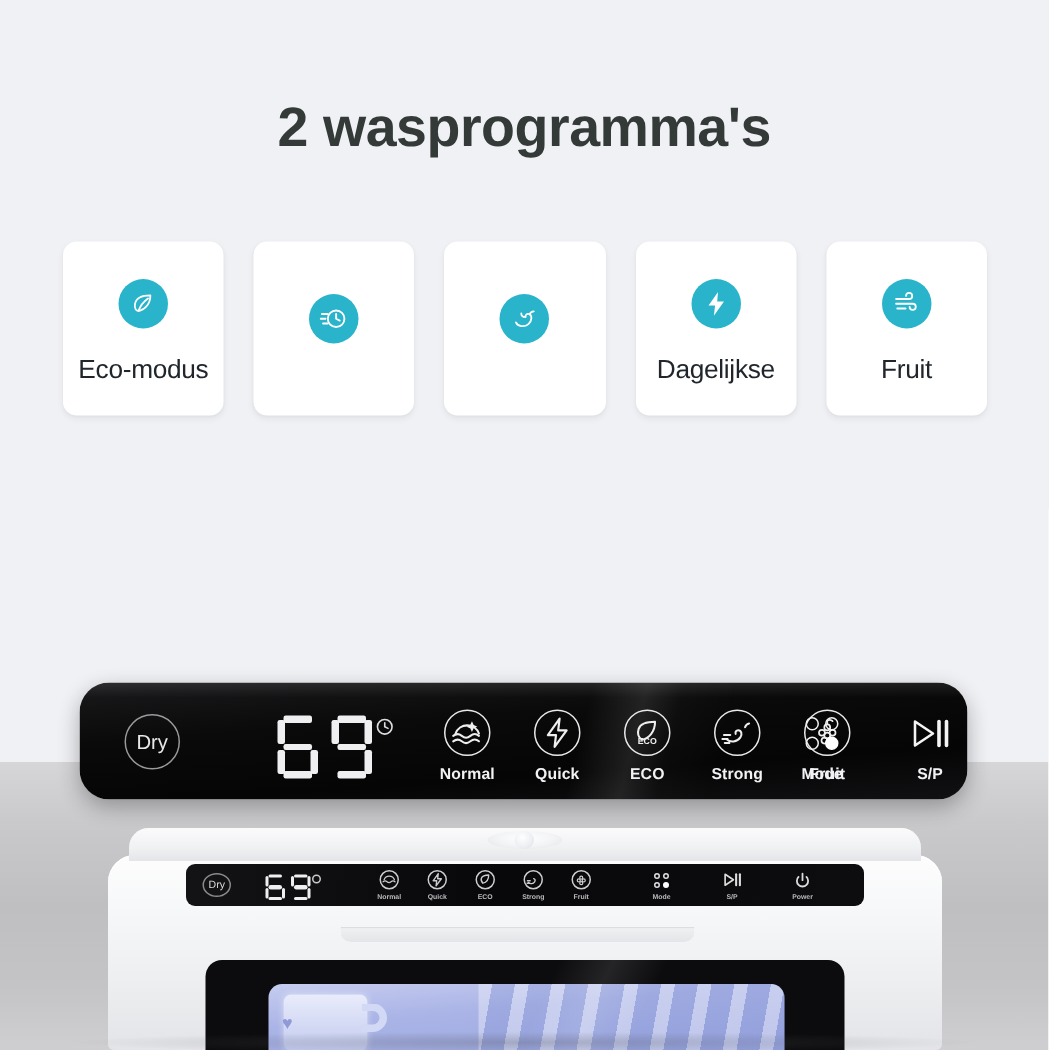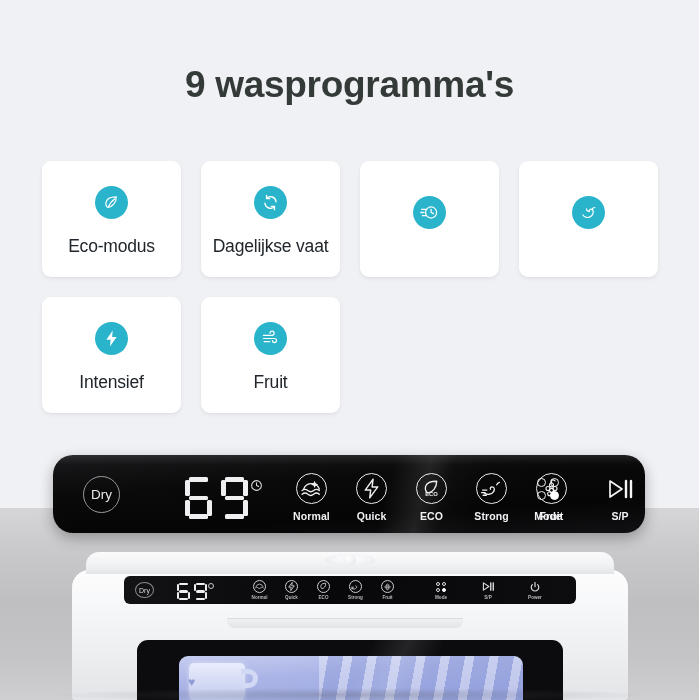--- a/index.html
+++ b/index.html
@@ -42,21 +42,21 @@
     letter-spacing: -0.3px;
   }
 
   
   .grid {
     position: absolute;
     left: 42px;
     top: 161px;
     width: 616px;
     display: grid;
-    grid-template-columns: repeat(4, 1fr);
+    grid-template-columns: repeat(5, 1fr);
     grid-template-rows: repeat(2, 116px);
     column-gap: 20px;
     row-gap: 20px;
   }
 
   .card {
     background: #ffffff;
     border-radius: 9px;
     box-shadow: 0 2px 5px rgba(40,45,60,0.055), 0 1px 2px rgba(40,45,60,0.04);
     display: flex;
@@ -451,45 +451,34 @@
     background: radial-gradient(ellipse at 50% 50%, rgba(90,92,100,0.30) 0%, rgba(90,92,100,0.00) 72%);
   }
 </style>
 </head>
 <body>
 
 <div class="stage">
 
   <div class="floor"></div>
 
-  <h1 class="title">9 wasprogramma's</h1>
+  <h1 class="title">2 wasprogramma's</h1>
 
   <div class="grid">
 
     <div class="card">
       <div class="badge">
         <svg width="19" height="19" viewBox="0 0 24 24" fill="none" stroke="#fff" stroke-width="1.5" stroke-linecap="round" stroke-linejoin="round">
           <path d="M18 5c0 7-4.5 12-9.5 13C6 18.5 4.5 16 5 12.5 5.7 7.8 10.5 5 18 5z"></path>
           <path d="M16 7.5C12.5 10 9.5 13.5 8 18"></path>
         </svg>
       </div>
       <div class="card-label">Eco-modus</div>
     </div>
 
-    <div class="card">
-      <div class="badge">
-        <svg width="19" height="19" viewBox="0 0 24 24" fill="none" stroke="#fff" stroke-width="1.7" stroke-linecap="round" stroke-linejoin="round">
-          <path d="M19 11a7 7 0 0 0-12-4.2"></path>
-          <path d="M5 13a7 7 0 0 0 12 4.2"></path>
-          <polyline points="7,3 7,7 11,7"></polyline>
-          <polyline points="17,21 17,17 13,17"></polyline>
-        </svg>
-      </div>
-      <div class="card-label">Dagelijkse vaat</div>
-    </div>
 
     <div class="card">
       <div class="badge">
         <svg width="19" height="19" viewBox="0 0 24 24" fill="none" stroke="#fff" stroke-width="1.6" stroke-linecap="round" stroke-linejoin="round">
           <circle cx="14" cy="12" r="7"></circle>
           <polyline points="14,8 14,12 17,13.5"></polyline>
           <line x1="2" y1="8" x2="7" y2="8"></line>
           <line x1="1" y1="12" x2="5" y2="12"></line>
           <line x1="3" y1="16" x2="7" y2="16"></line>
         </svg>
@@ -505,21 +494,21 @@
         </svg>
       </div>
     </div>
 
     <div class="card">
       <div class="badge">
         <svg width="19" height="19" viewBox="0 0 24 24" fill="#fff">
           <polygon points="13.5,2 5.5,13.5 11,13.5 10,22 18.5,10 12.8,10"></polygon>
         </svg>
       </div>
-      <div class="card-label">Intensief</div>
+      <div class="card-label">Dagelijkse</div>
     </div>
 
     <div class="card">
       <div class="badge">
         <svg width="19" height="19" viewBox="0 0 24 24" fill="none" stroke="#fff" stroke-width="1.5" stroke-linecap="round" stroke-linejoin="round">
           <path d="M3 8h11a2.6 2.6 0 1 0-2.6-2.6"></path>
           <path d="M3 12h14a2.6 2.6 0 1 1-2.6 2.6"></path>
           <path d="M4 16h7"></path>
         </svg>
       </div>

